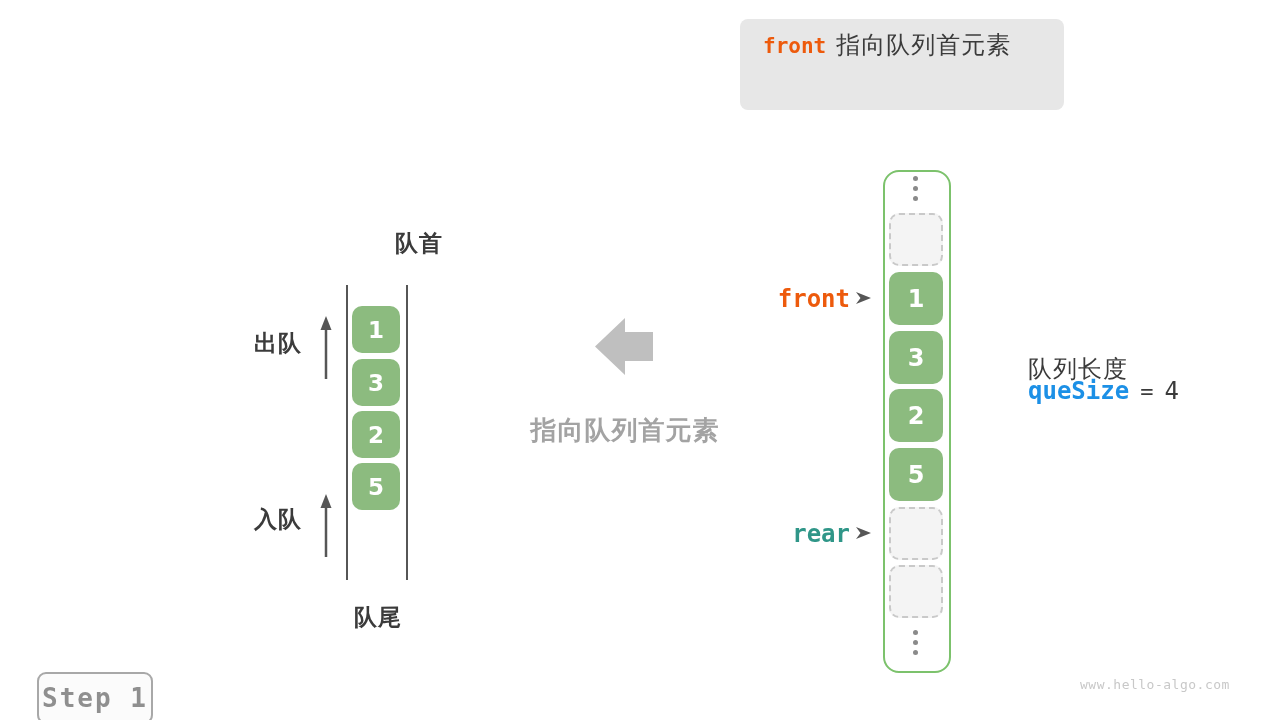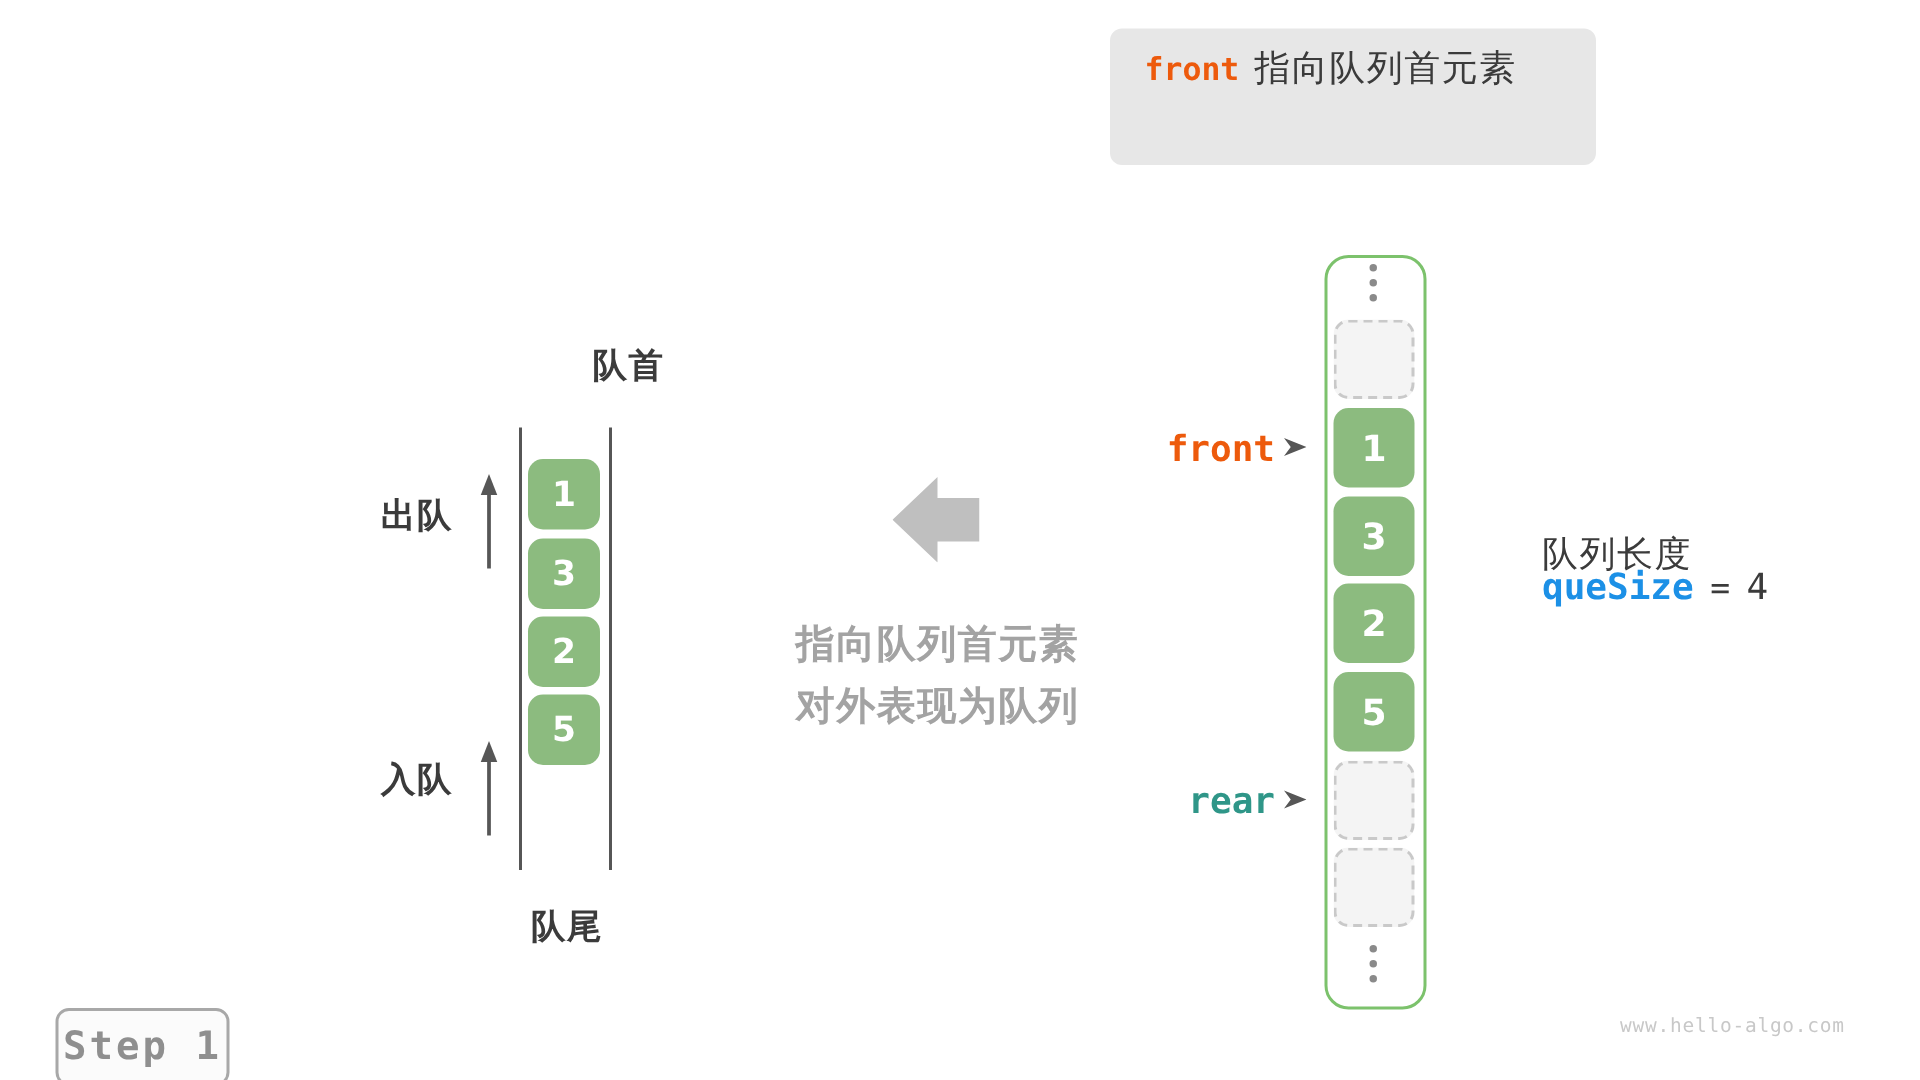--- a/index.html
+++ b/index.html
@@ -107,21 +107,20 @@
     <polygon points="8,0 2.5,14 13.5,14" fill="#565656"></polygon>
   </svg>
 
   <div class="abs q-label" style="left:347px; top:602px; width:62px; text-align:center;">队尾</div>
 
   <svg class="abs" style="left:595px; top:318px;" width="58" height="57" viewBox="0 0 58 57">
     <polygon points="0,28.5 30,0 30,14 58,14 58,43 30,43 30,57" fill="#bfbfbf"></polygon>
   </svg>
   <div class="abs note">
     <div>指向队列首元素</div>
-    <div>对外表现为队列</div>
   </div>
 
   <div class="abs arr-container"></div>
 
   <div class="abs dots" style="top:176px;">
       <i></i>
       <i></i>
       <i></i>
     </div>
 

